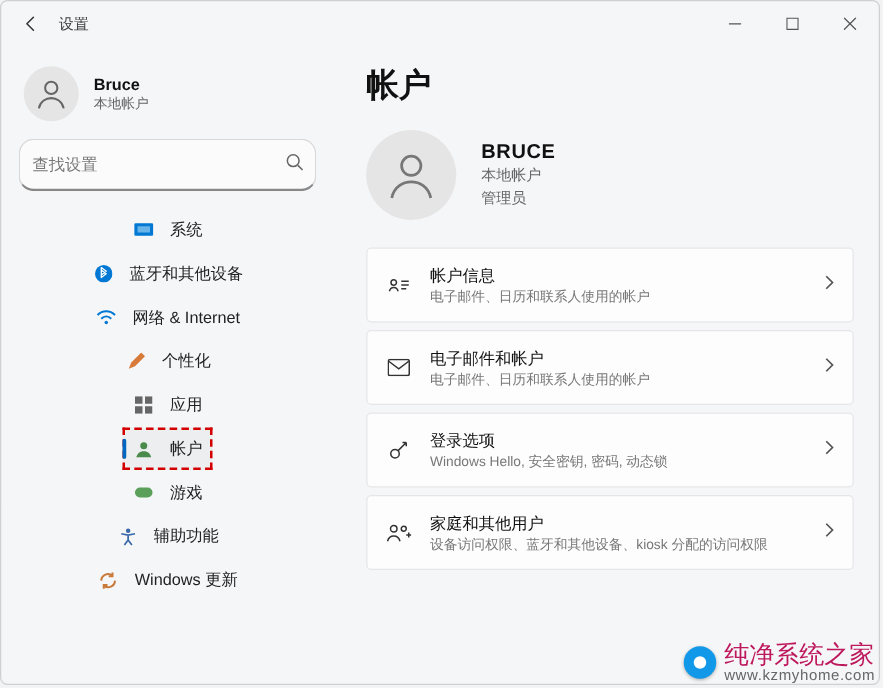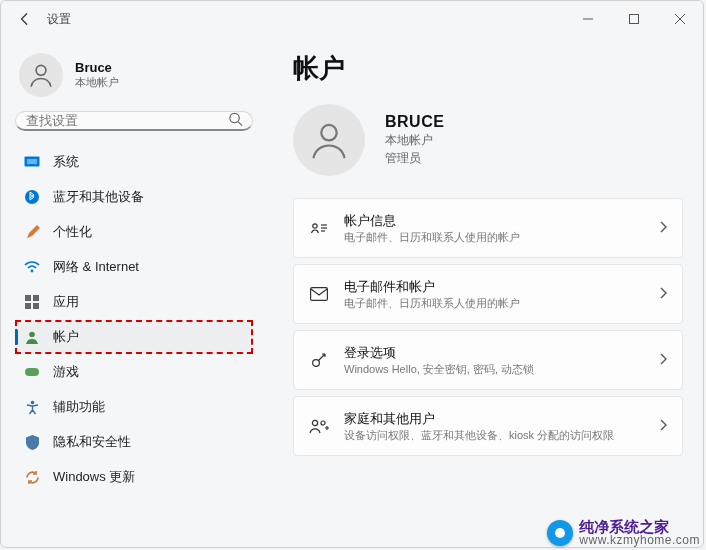--- a/index.html
+++ b/index.html
@@ -10,24 +10,24 @@
   .title { font-size: 12px; color: #404040; margin-left: 6px; }
   .win-controls { margin-left: auto; display: flex; }
   .win-btn { width: 46px; height: 32px; display: flex; align-items: center; justify-content: center; color: #555; }
   .body { flex: 1; display: flex; overflow: hidden; }
   .sidebar { width: 262px; padding: 10px 10px 0 14px; display: flex; flex-direction: column; }
   .user-row { display: flex; align-items: center; gap: 12px; padding: 6px 4px 14px 4px; }
   .avatar-sm { width: 44px; height: 44px; border-radius: 50%; background: #e5e5e5; display: flex; align-items: center; justify-content: center; }
   .user-info .name { font-size: 13px; font-weight: 600; color: #111; }
   .user-info .sub { font-size: 11px; color: #666; }
   .search-wrap { position: relative; margin-bottom: 14px; }
-  .search { width: 100%; height: 20px; border: 1px solid #d8d8d8; border-bottom: 2px solid #888; border-radius: 12px; background: #fbfbfb; padding: 0 34px 0 10px; font-size: 13px; color: #333; }
+  .search { width: 100%; height: 42px; border: 1px solid #d8d8d8; border-bottom: 2px solid #888; border-radius: 12px; background: #fbfbfb; padding: 0 34px 0 10px; font-size: 13px; color: #333; }
   .search::placeholder { color: #777; }
   .search-icon { position: absolute; right: 10px; top: 50%; transform: translateY(-50%); color: #666; }
-  .nav { list-style: none; display: flex; flex-direction: column; gap: 1px; }
+  .nav { list-style: none; display: flex; flex-direction: column; gap: 1px; align-items: center; }
   .nav-item { display: flex; align-items: center; gap: 12px; height: 34px; padding: 0 8px; border-radius: 4px; font-size: 13px; color: #222; cursor: default; position: relative; }
   .nav-item .ico { width: 18px; height: 18px; display: flex; align-items: center; justify-content: center; flex-shrink: 0; }
   .nav-item.highlight { outline: 2px dashed #d40000; outline-offset: -2px; border-radius: 0; }
   .nav-item.selected { background: #eceef0; }
   .nav-item.selected::before { content: ""; position: absolute; left: 0; top: 9px; bottom: 9px; width: 3px; background: #0067c0; border-radius: 2px; }
   .main { flex: 1; padding: 14px 20px 0 30px; overflow: hidden; }
   .page-title { font-size: 26px; font-weight: 600; color: #111; margin-bottom: 18px; }
   .hero-user { display: flex; align-items: center; gap: 20px; margin-bottom: 22px; }
   .avatar-lg { width: 72px; height: 72px; border-radius: 50%; background: #e5e5e5; display: flex; align-items: center; justify-content: center; }
   .hero-name { font-size: 16px; font-weight: 600; letter-spacing: 0.5px; color: #111; }
@@ -36,21 +36,21 @@
   .card { background: #fdfdfe; border: 1px solid #e6e6e8; border-radius: 4px; height: 60px; display: flex; align-items: center; padding: 11px 14px; gap: 14px; }
   .card .ico { width: 22px; display: flex; align-items: center; justify-content: center; color: #333; flex-shrink: 0; }
   .card .ct { flex: 1; min-width: 0; }
   .card .t { font-size: 13px; color: #111; }
   .card .d { font-size: 11px; color: #777; white-space: nowrap; overflow: hidden; text-overflow: ellipsis; }
   .card .chev { color: #555; }
   .watermark { position: absolute; right: 6px; bottom: 4px; display: flex; align-items: center; gap: 6px; pointer-events: none; }
   .wm-logo { width: 26px; height: 26px; border-radius: 50%; background: #1198e8; display: flex; align-items: center; justify-content: center; box-shadow: 0 1px 3px rgba(0,0,0,0.3); }
   .wm-logo::after { content: ""; width: 10px; height: 10px; border-radius: 50%; background: #fff; }
   .wm-text { display: flex; flex-direction: column; line-height: 1; }
-  .wm-cn { font-size: 15px; font-weight: 700; color: #4c1d95; }
+  .wm-cn { font-size: 20px; font-weight: 400; color: #be185d; }
   .wm-url { font-size: 12px; color: #666; letter-spacing: 0.5px; }
 </style>
 </head>
 <body>
 
 <div class="window">
 
   <div class="titlebar">
     <div class="back-btn">
       <svg width="14" height="14" viewBox="0 0 16 16">
@@ -117,35 +117,35 @@
           <span class="ico">
               <svg width="14" height="14" viewBox="0 0 14 14">
                 <circle cx="7" cy="7" r="7" fill="#0078d4"></circle>
                 <path d="M5 4l4 3-4 3V2l4 3-4 3" stroke="#fff" stroke-width="1" fill="none" stroke-linejoin="round"></path>
               </svg>
             </span>
           <span>蓝牙和其他设备</span>
         </li>
         <li class="nav-item">
           <span class="ico">
-              <svg width="15" height="15" viewBox="0 0 15 15">
-                <path d="M2 13l2-5 8-8 3 3-8 8-5 2z" fill="#d77a3a"></path>
-              </svg>
-            </span>
-          <span>个性化</span>
-        </li>
-        <li class="nav-item">
-          <span class="ico">
               <svg width="16" height="12" viewBox="0 0 16 12">
                 <path d="M1 4c4-4 10-4 14 0" stroke="#0078d4" stroke-width="1.6" fill="none"></path>
                 <path d="M4 7c2.5-2.5 5.5-2.5 8 0" stroke="#0078d4" stroke-width="1.6" fill="none"></path>
                 <circle cx="8" cy="10" r="1.4" fill="#0078d4"></circle>
               </svg>
             </span>
           <span>网络 &amp; Internet</span>
+        </li>
+        <li class="nav-item">
+          <span class="ico">
+              <svg width="15" height="15" viewBox="0 0 15 15">
+                <path d="M2 13l2-5 8-8 3 3-8 8-5 2z" fill="#d77a3a"></path>
+              </svg>
+            </span>
+          <span>个性化</span>
         </li>
         <li class="nav-item">
           <span class="ico">
               <svg width="14" height="14">
                 <rect x="0" y="0" width="6" height="6" fill="#666"></rect>
                 <rect x="8" y="0" width="6" height="6" fill="#666"></rect>
                 <rect x="0" y="8" width="6" height="6" fill="#666"></rect>
                 <rect x="8" y="8" width="6" height="6" fill="#666"></rect>
               </svg>
             </span>
@@ -169,28 +169,20 @@
           <span>游戏</span>
         </li>
         <li class="nav-item">
           <span class="ico">
               <svg width="15" height="15" viewBox="0 0 15 15">
                 <circle cx="7.5" cy="2.5" r="1.8" fill="#3a6aa8"></circle>
                 <path d="M2 5l5.5 1L13 5M7.5 6v4l-3 4M7.5 10l3 4" stroke="#3a6aa8" stroke-width="1.4" fill="none"></path>
               </svg>
             </span>
           <span>辅助功能</span>
-        </li>
-        <li class="nav-item">
-          <span class="ico">
-              <svg width="13" height="15" viewBox="0 0 13 15">
-                <path d="M6.5 0L13 2.5v5c0 4-3 6.5-6.5 7.5C3 14 0 11.5 0 7.5v-5L6.5 0z" fill="#4a7aa8"></path>
-              </svg>
-            </span>
-          <span>隐私和安全性</span>
         </li>
         <li class="nav-item">
           <span class="ico">
               <svg width="15" height="15" viewBox="0 0 15 15">
                 <path d="M2 7.5a5.5 5.5 0 019-4M13 7.5a5.5 5.5 0 01-9 4" stroke="#c77a3a" stroke-width="1.6" fill="none"></path>
                 <path d="M11 1v3h-3M4 14v-3h3" stroke="#c77a3a" stroke-width="1.6" fill="none"></path>
               </svg>
             </span>
           <span>Windows 更新</span>
         </li>

